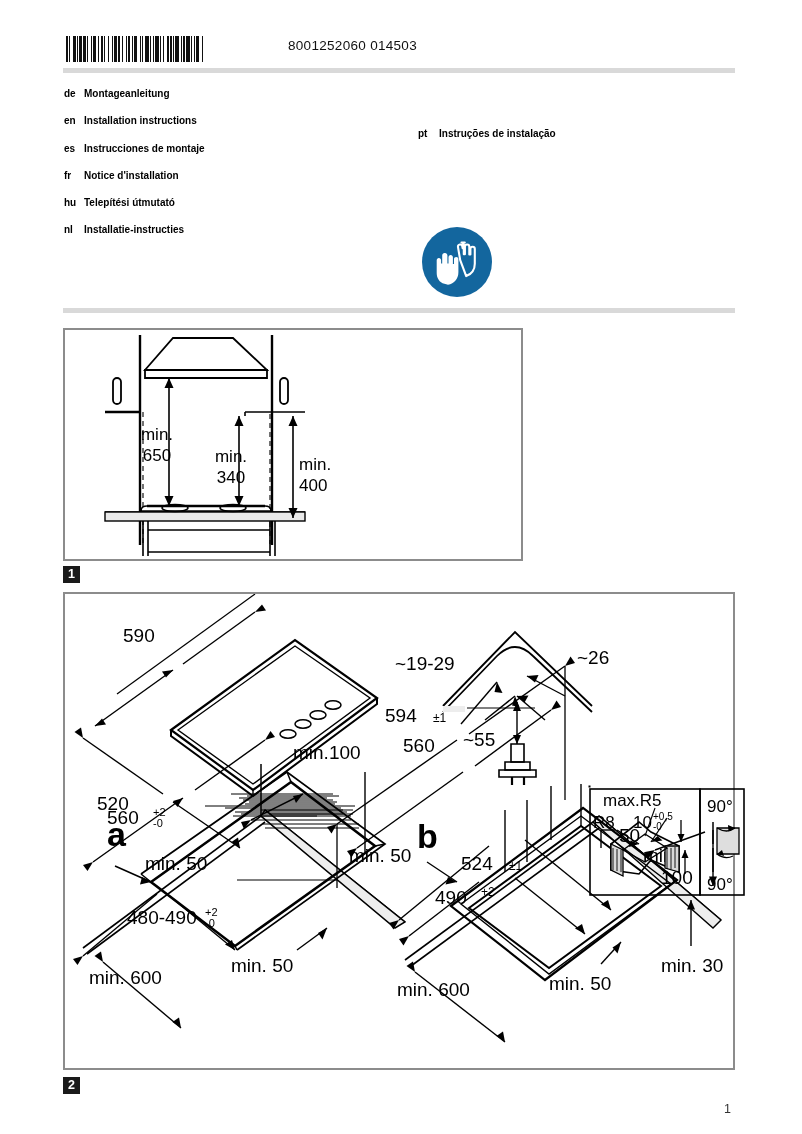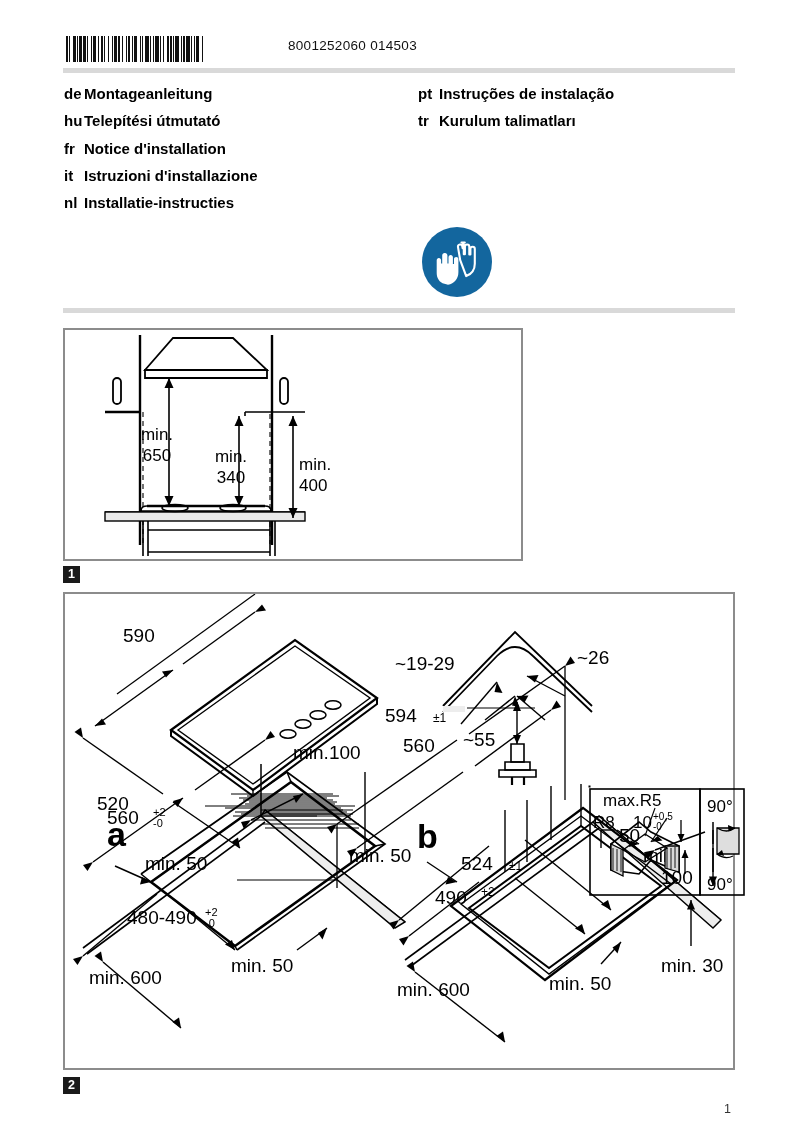--- a/index.html
+++ b/index.html
@@ -44,36 +44,36 @@
     width: 672px;
     height: 5px;
     background: #d9d9d9;
   }
   #rule-top { top: 68px; }
   #rule-mid { top: 308px; }
 
   
   .lang-col {
     position: absolute;
-    font-size: 15px;
+    font-size: 10px;
     font-weight: bold;
     line-height: 27.3px;
     white-space: nowrap;
   }
   #lang-left { left: 64px; top: 80px; }
   #lang-right { left: 418px; top: 80px; }
 
   .lang-row { display: block; }
   .lang-code { display: inline-block; }
   .lang-name { display: inline-block; }
 
   
   .gap-narrow .lang-code { width: 20px; }
   .gap-wide   .lang-code { width: 52px; }
-  .gap-pt     .lang-code { width: 21px; }
+  .gap-pt     .lang-code { width: 21px; margin-top: 40px; }
 
   
   #gloves-sign {
     position: absolute;
     left: 421px;
     top: 226px;
     width: 72px;
     height: 72px;
   }
 
@@ -198,28 +198,28 @@
     <i style="width: 1.12px;"></i>
     <i class="g" style="width: 1.12px;"></i>
   </div>
 
 <div id="doc-number">8001252060 014503</div>
 
 <div class="hrule" id="rule-top"></div>
 
 <div class="lang-col" id="lang-left">
     <div class="lang-row gap-narrow"><span class="lang-code">de</span><span class="lang-name">Montageanleitung</span></div>
+    <div class="lang-row gap-narrow"><span class="lang-code">en</span><span class="lang-name">Installation instructions</span></div>
+    <div class="lang-row gap-narrow"><span class="lang-code">es</span><span class="lang-name">Instrucciones de montaje</span></div>
+    <div class="lang-row gap-narrow"><span class="lang-code">fr</span><span class="lang-name">Notice d'installation</span></div>
     <div class="lang-row gap-narrow"><span class="lang-code">hu</span><span class="lang-name">Telepítési útmutató</span></div>
-    <div class="lang-row gap-narrow"><span class="lang-code">fr</span><span class="lang-name">Notice d'installation</span></div>
-    <div class="lang-row gap-narrow"><span class="lang-code">it</span><span class="lang-name">Istruzioni d'installazione</span></div>
     <div class="lang-row gap-narrow"><span class="lang-code">nl</span><span class="lang-name">Installatie-instructies</span></div>
   </div>
 <div class="lang-col" id="lang-right">
     <div class="lang-row gap-pt"><span class="lang-code">pt</span><span class="lang-name">Instruções de instalação</span></div>
-    <div class="lang-row gap-pt"><span class="lang-code">tr</span><span class="lang-name">Kurulum talimatları</span></div>
   </div>
 
 <div id="gloves-sign">
   <svg width="72" height="72" viewBox="0 0 72 72">
     <circle cx="36" cy="36" r="35" fill="#13669e"></circle>
     <g fill="#ffffff">
 
       <path d="M40.5 16.5c1.4 0 2.3 1.0 2.3 2.3v9.4h1.1v-7.4c0-1.3 0.9-2.3 2.2-2.3
                c1.3 0 2.2 1.0 2.2 2.3v7.7h1.1v-5.6c0-1.3 0.9-2.2 2.2-2.2c1.3 0 2.2 0.9 2.2 2.2
                v14.8c0 6.0-3.3 10.3-8.6 12.4l-6.0-16.0l-2.2-13.0c-0.2-1.3 0.5-2.4 1.8-2.6

